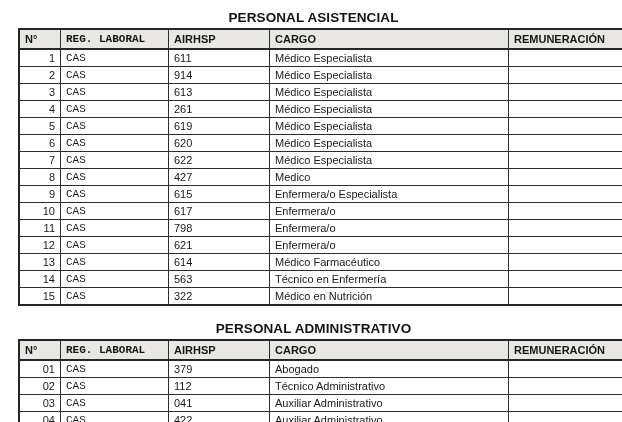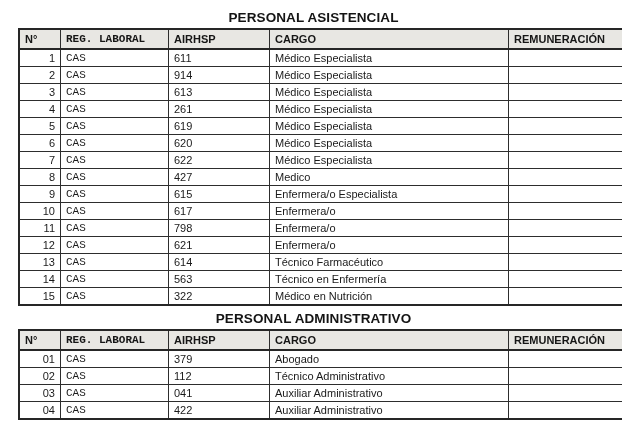--- a/index.html
+++ b/index.html
@@ -20,21 +20,21 @@
   .tbl-title {
     width: 599px;
     margin: 0 0 3px 14px;
     text-align: center;
     font-weight: 700;
     font-size: 13.5px;
     letter-spacing: 0.1px;
     color: #141414;
   }
   .section-2 .tbl-title {
-    margin-top: 5px;
+    margin-top: 15px;
   }
   table.personal {
     border-collapse: collapse;
     table-layout: fixed;
     width: 599px;
     margin-left: 18px;
     border: 2px solid #262626;
   }
   table.personal th,
   table.personal td {
@@ -167,21 +167,21 @@
             <td class="c0">12</td>
             <td class="c1">CAS</td>
             <td class="c2">621</td>
             <td class="c3">Enfermera/o</td>
             <td class="c4">4,400.00</td>
           </tr>
           <tr>
             <td class="c0">13</td>
             <td class="c1">CAS</td>
             <td class="c2">614</td>
-            <td class="c3">Técnico Farmacéutico</td>
+            <td class="c3">Médico Farmacéutico</td>
             <td class="c4">5,500.00</td>
           </tr>
           <tr>
             <td class="c0">14</td>
             <td class="c1">CAS</td>
             <td class="c2">563</td>
             <td class="c3">Técnico en Enfermería</td>
             <td class="c4">1,800.00</td>
           </tr>
           <tr>

